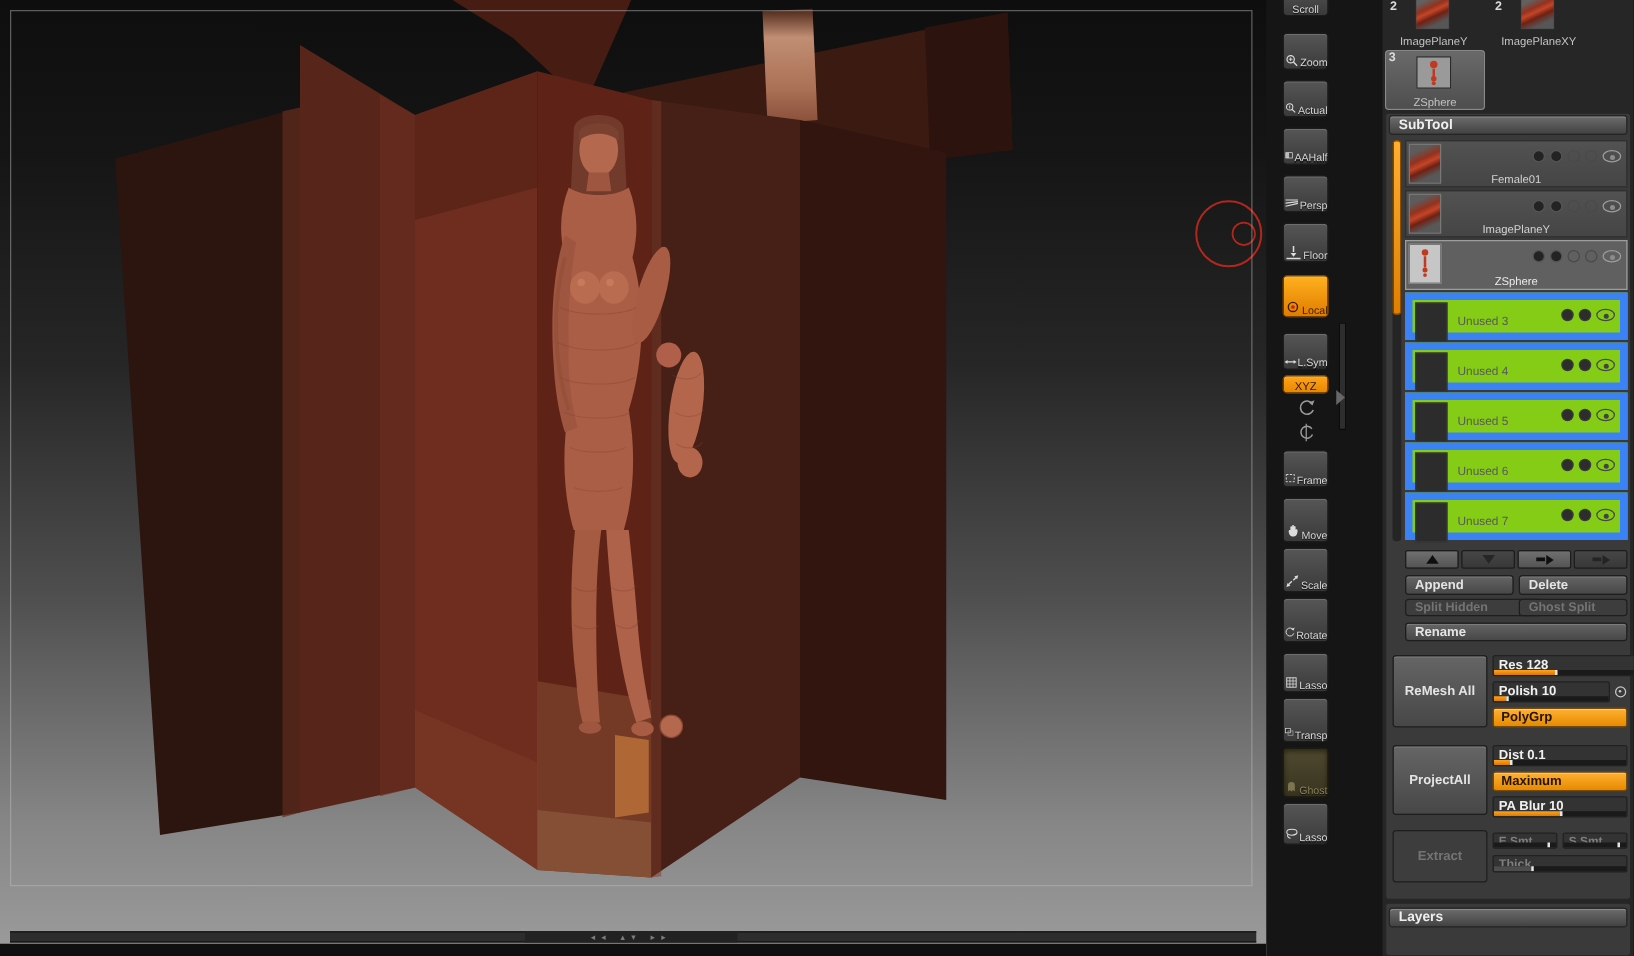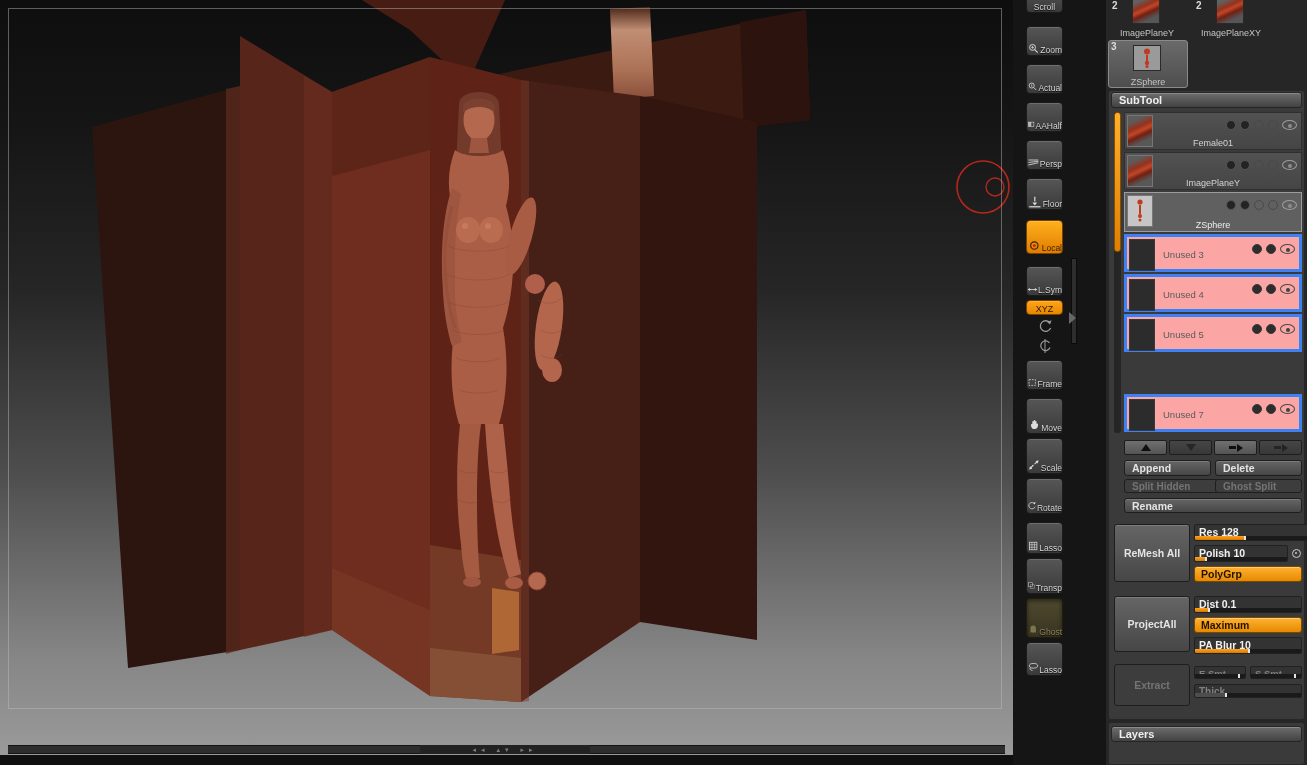--- a/index.html
+++ b/index.html
@@ -66,21 +66,21 @@
     box-shadow:inset 0 1px 0 rgba(255,255,255,.22); }
 
   
   #st-scrolltrack { position:absolute; left:8px; top:112px; width:7px; height:321px;
     background:#252525; border-radius:3px; }
   #st-scrollthumb { position:absolute; left:8px; top:112px; width:7px; height:140px;
     background:linear-gradient(#ffae2e,#e07f00); border:1px solid #8a4e00; border-radius:3px; }
   .st-row { position:absolute; left:18px; width:178px; height:38px;
     background:linear-gradient(#525252,#454545); border:1px solid #2f2f2f; }
   .st-row.sel { background:#606060; border:1px solid #9d9d9d; }
-  .st-row.unused { background:#fca5a5; border:3px solid #3b82f6; }
+  .st-row.unused { background:#84cc16; border:6px solid #3b82f6; }
   .st-thumb { position:absolute; left:2px; top:2px; width:26px; height:32px;
     border:1px solid #777;
     background-image:linear-gradient(155deg,#5c5c5c 18%,#93321e 38%,#c44526 50%,#6f2114 62%,#585858 80%); }
   .st-row.sel .st-thumb { background-image:none; background:#c6c6c6;
     display:flex; align-items:center; justify-content:center; }
   .st-row.unused .st-thumb { background-image:none; background:#2c2c2c; border-color:#383838; }
   .st-eyes { position:absolute; right:4px; top:7px; display:flex; align-items:center; gap:4px; }
   .pdot { width:10px; height:10px; border-radius:50%; background:#232323; border:1px solid #555; }
   .gdot { width:10px; height:10px; border-radius:50%; background:transparent; border:1px solid #4a4a4a; }
   .eye { width:15px; height:10px; border:1px solid #9d9d9d; border-radius:50%; position:relative; }
@@ -471,20 +471,29 @@
     </div>
     <div class="st-row unused" style="top:314px">
       <div class="st-thumb"></div>
       <div class="st-eyes">
         <span class="pdot"></span>
         <span class="pdot"></span>
         <span class="eye"></span>
       </div>
       <div class="st-name">Unused 5</div>
     </div>
+    <div class="st-row unused" style="top:354px">
+      <div class="st-thumb"></div>
+      <div class="st-eyes">
+        <span class="pdot"></span>
+        <span class="pdot"></span>
+        <span class="eye"></span>
+      </div>
+      <div class="st-name">Unused 6</div>
+    </div>
     <div class="st-row unused" style="top:394px">
       <div class="st-thumb"></div>
       <div class="st-eyes">
         <span class="pdot"></span>
         <span class="pdot"></span>
         <span class="eye"></span>
       </div>
       <div class="st-name">Unused 7</div>
     </div>
 

